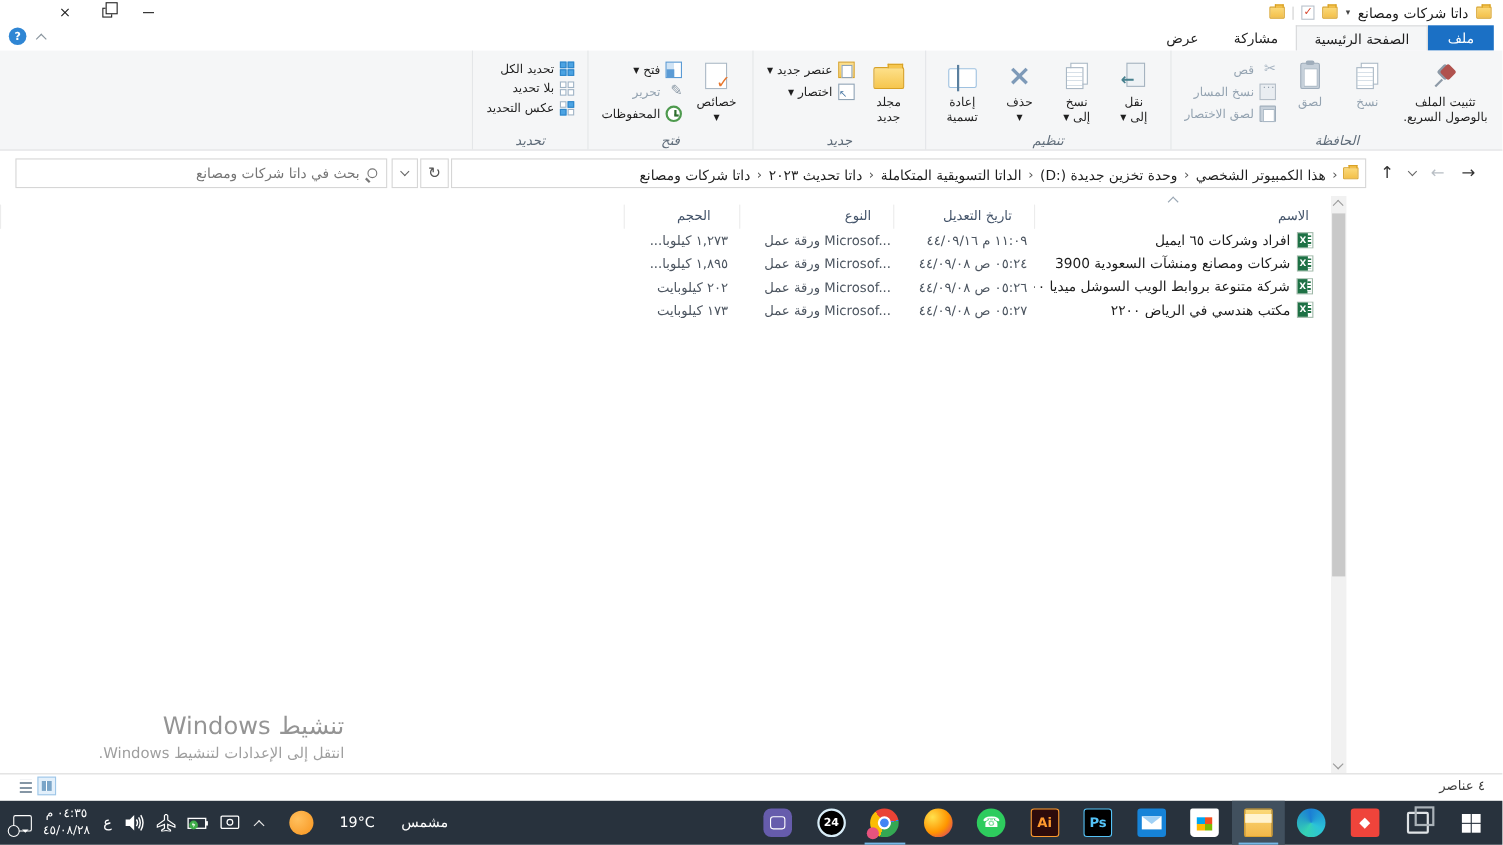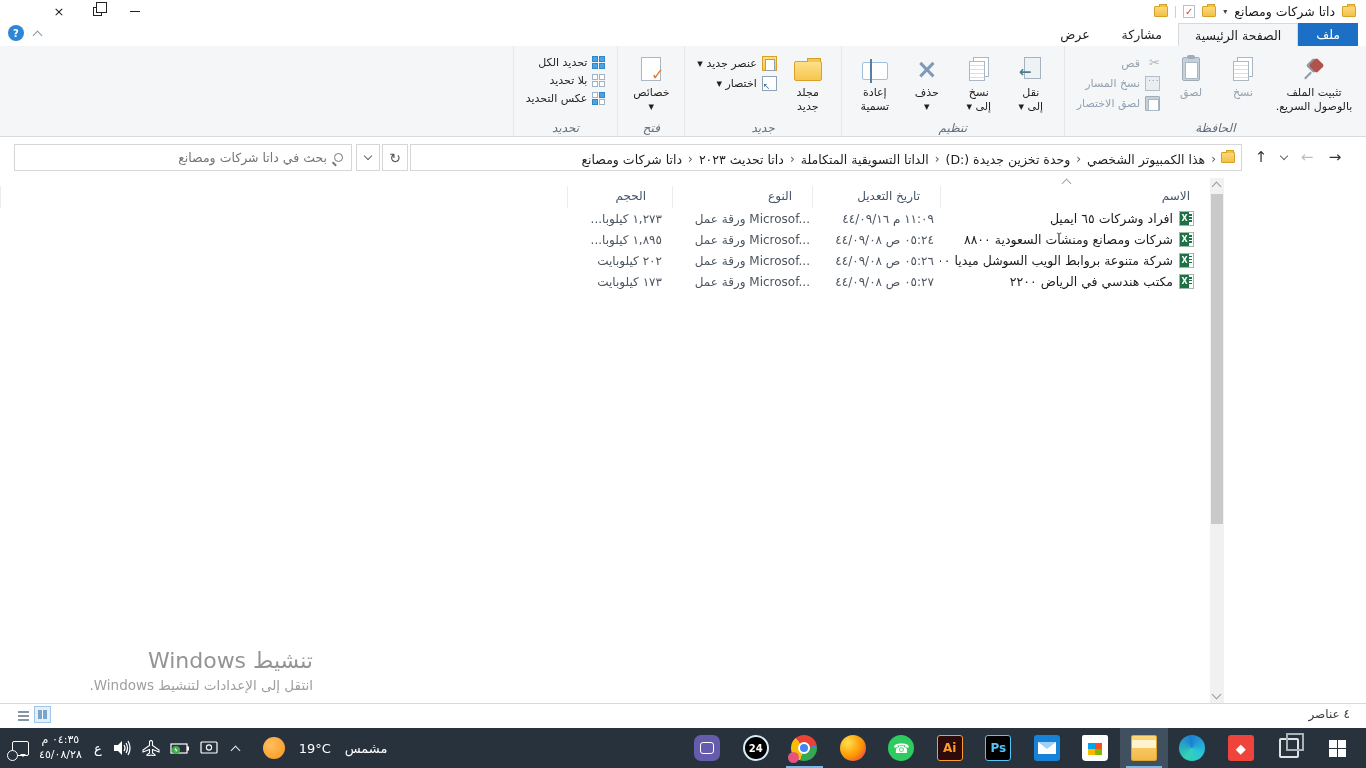--- a/index.html
+++ b/index.html
@@ -151,21 +151,21 @@
   #taskbar { position:absolute; top:728px; left:0; right:0; height:56px; background:#28323d; direction:ltr; color:#fff; }
   #tray { position:absolute; left:0; top:0; height:40px; display:flex; align-items:center; padding-left:12px; gap:10px; }
   .tray-item { display:flex; align-items:center; justify-content:center; height:40px; cursor:pointer; }
   .ac-bubble { width:17px; height:15px; border:1.5px solid #fff; border-radius:2px; position:relative; }
   .ac-bubble::before { content:""; position:absolute; bottom:-5px; right:2px; border:3px solid transparent; border-top-color:#fff; }
   .ac-badge { position:absolute; left:-6px; bottom:-6px; width:11px; height:11px; border-radius:50%; background:#28323d; border:1.2px solid #fff; }
   #clock { text-align:center; font-size:11px; line-height:1.35; direction:rtl; }
   #lang { font-size:13px; padding:0 2px; }
   .tray-svg { display:block; }
   .chev-tray { width:7px; height:7px; border-right:1.6px solid #e8e8e8; border-bottom:1.6px solid #e8e8e8; transform:rotate(-135deg); margin:4px 4px 0; }
-  #weather { display:flex; align-items:center; gap:14px; padding:0 10px; cursor:pointer; }
+  #weather { display:flex; align-items:center; gap:24px; padding:0 10px; cursor:pointer; }
   .sun { width:22px; height:22px; border-radius:50%; background:radial-gradient(circle at 35% 35%,#ffc05e,#f8941d); }
   #weather .wtxt { font-size:13px; }
 
   #apps { position:absolute; left:683px; top:0; height:40px; display:flex; }
   .app { width:48.5px; height:40px; display:flex; align-items:center; justify-content:center; position:relative; cursor:pointer; }
   .app.active { background:#41505e; }
   .app.running::after, .app.active::after { content:""; position:absolute; bottom:0; left:6px; right:6px; height:2px; background:#76b9e8; }
   .ai { width:26px; height:26px; display:flex; align-items:center; justify-content:center; position:relative; }
   .app-viber .ai { background:#665cac; border-radius:7px; }
   .app-viber .ai::before { content:""; width:12px; height:10px; border:1.5px solid #fff; border-radius:3px; }
@@ -324,20 +324,34 @@
   </div>
 
   <div class="rgroup">
     <div class="bigbtn">
       <div class="bicon">
           <span class="ri-props"></span>
         </div>
       <span class="lbl">خصائص
 ▾</span>
     </div>
+    <div class="stack">
+      <div class="smallbtn">
+        <span class="si si-open"></span>
+        <span>فتح ▾</span>
+      </div>
+      <div class="smallbtn disabled">
+        <span class="si si-edit"></span>
+        <span>تحرير</span>
+      </div>
+      <div class="smallbtn">
+        <span class="si si-history"></span>
+        <span>المحفوظات</span>
+      </div>
+    </div>
     <div class="rgroup-label">فتح</div>
   </div>
 
   <div class="rgroup">
     <div class="stack">
       <div class="smallbtn">
         <span class="si si-selall">
             <i></i>
             <i></i>
             <i></i>
@@ -436,21 +450,21 @@
             <span>افراد وشركات ٦٥ ايميل</span>
           </div>
           <div class="c-date">١١:٠٩ م ٤٤/٠٩/١٦</div>
           <div class="c-type">ورقة عمل Microsof...</div>
           <div class="c-size">...١,٢٧٣ كيلوبا</div>
           <div></div>
         </div>
         <div class="frow">
           <div class="c-name">
             <span class="ic-xls"></span>
-            <span>شركات ومصانع ومنشآت السعودية ٨٨٠٠</span>
+            <span>شركات ومصانع ومنشآت السعودية 3900</span>
           </div>
           <div class="c-date">٠٥:٢٤ ص ٤٤/٠٩/٠٨</div>
           <div class="c-type">ورقة عمل Microsof...</div>
           <div class="c-size">...١,٨٩٥ كيلوبا</div>
           <div></div>
         </div>
         <div class="frow">
           <div class="c-name">
             <span class="ic-xls"></span>
             <span>شركة متنوعة بروابط الويب السوشل ميديا ٢٠٠٠</span>

